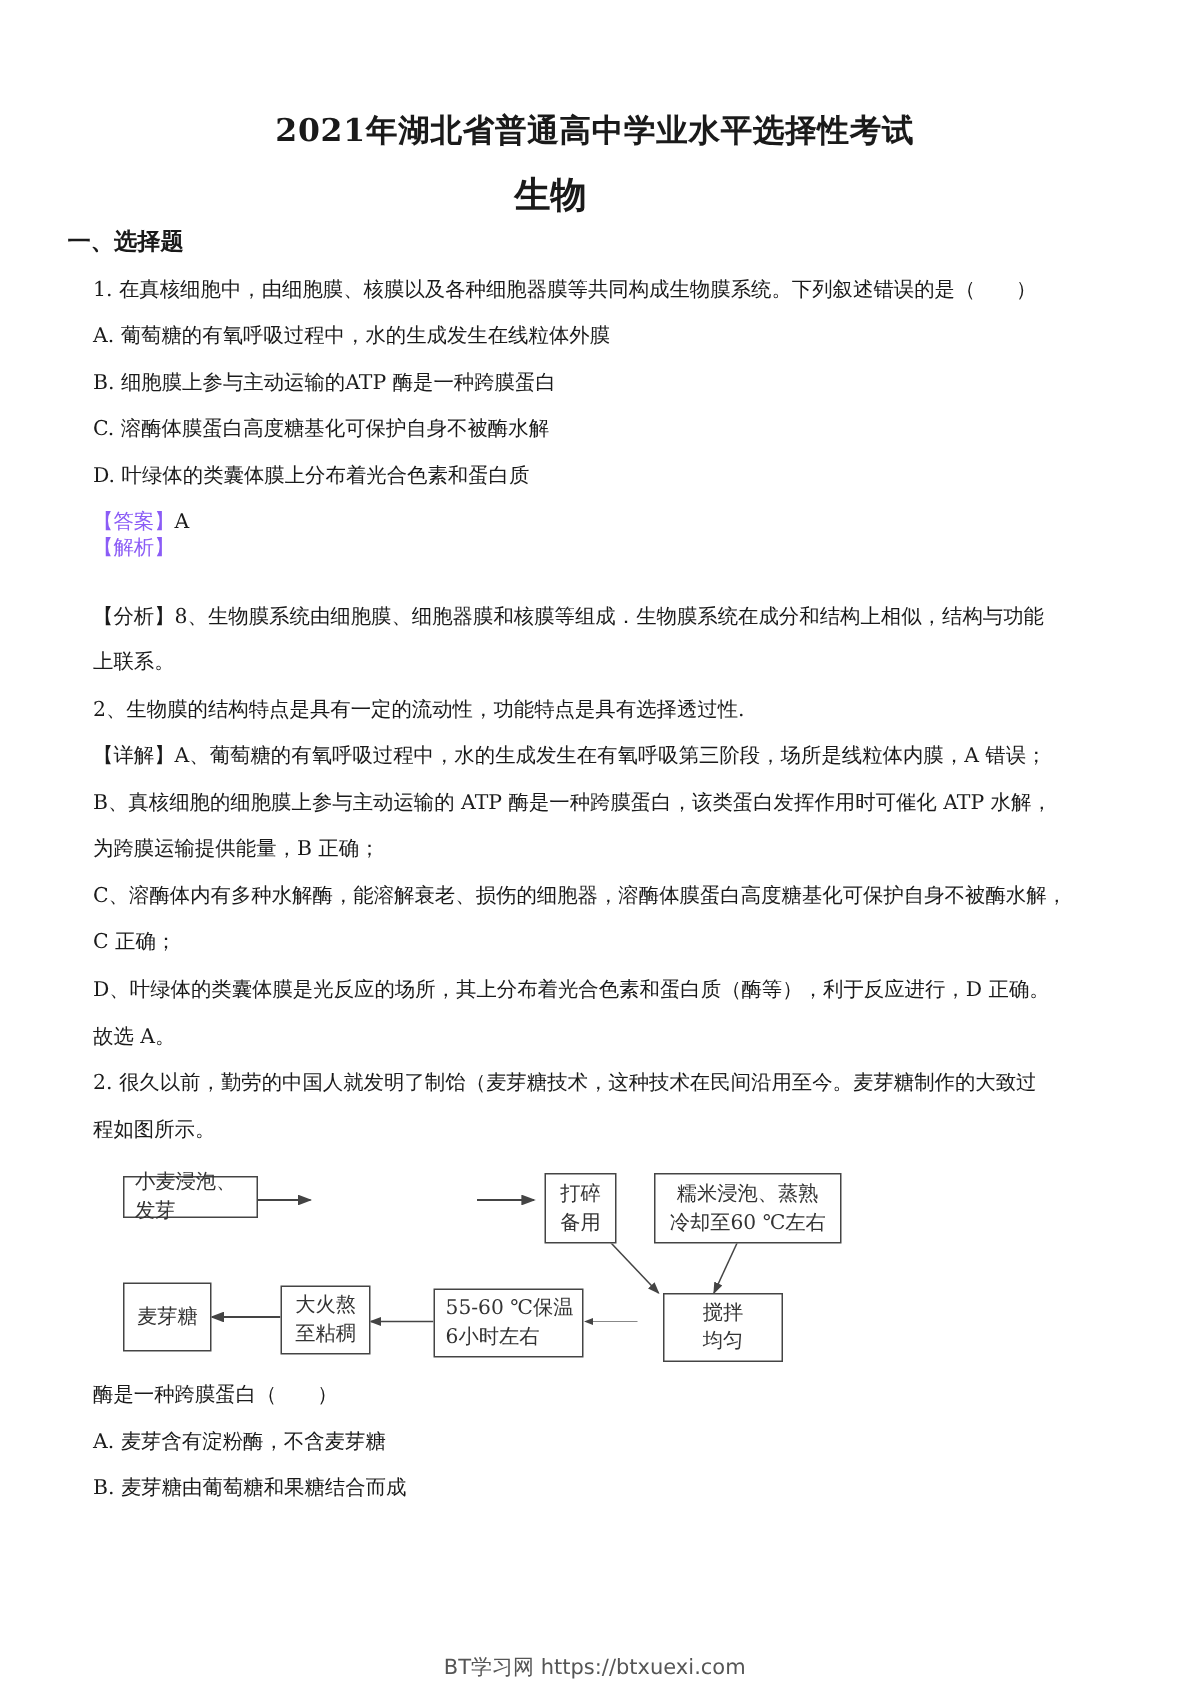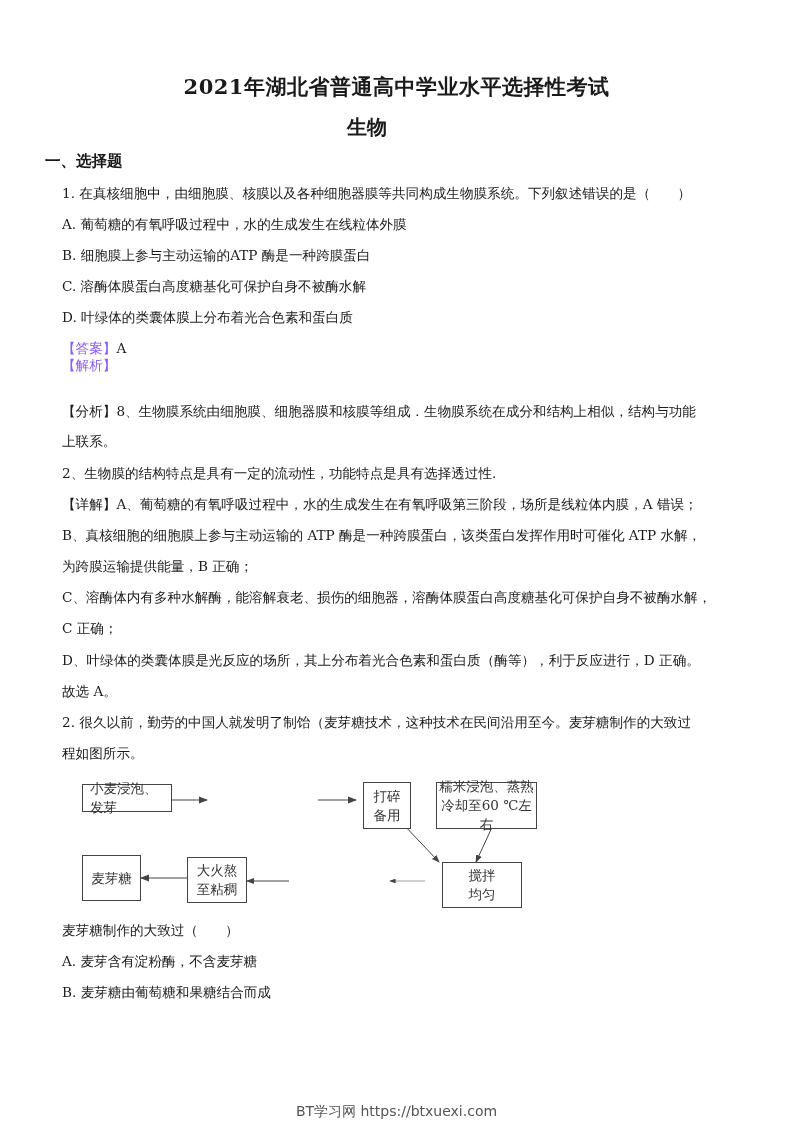--- a/index.html
+++ b/index.html
@@ -1,21 +1,21 @@
 <!DOCTYPE html>
 <html><head>
 <meta charset="utf-8">
 <style>
   html, body { margin: 0; padding: 0; background: #ffffff; }
   body { width: 793px; height: 1122px; position: relative; overflow: hidden;
          font-family: "DejaVu Serif", "Liberation Serif", serif; color: #1a1a1a; }
   .title { position: absolute; left: 0; width: 793px; top: 73px; text-align: center;
            font-size: 21px; font-weight: bold; letter-spacing: 0.5px; }
   .subtitle { position: absolute; left: 0; width: 734px; top: 114px; text-align: center;
-              font-size: 20px; font-weight: bold; }
+              font-size: 24px; font-weight: bold; }
   .section { position: absolute; left: 45px; top: 151px; font-size: 15.5px; font-weight: bold; }
   .line { position: absolute; left: 62px; font-size: 13.6px; white-space: nowrap; line-height: 18px; }
   .tag { color: #8b5cf6; }
   .diagram { position: absolute; left: 62px; top: 770px; width: 520px; height: 145px; }
   .box { position: absolute; border: 1.3px solid #444; background: #fff; font-size: 13.5px;
          line-height: 19px; color: #333; display: flex; align-items: center; justify-content: center;
          text-align: center; box-sizing: border-box; white-space: pre-line; }
   .box.left { justify-content: flex-start; text-align: left; padding-left: 7px; }
   .footer { position: absolute; left: 0; width: 793px; top: 1071px; text-align: center;
             font-family: "DejaVu Sans", "Liberation Sans", sans-serif; font-size: 14px; color: #555; margin-top: 32px; }
@@ -64,26 +64,28 @@
     <line x1="340" y1="53" x2="377" y2="92" stroke="#444" stroke-width="1" marker-end="url(#ah)"></line>
     <line x1="432" y1="53" x2="414" y2="92" stroke="#444" stroke-width="1" marker-end="url(#ah)"></line>
     <line x1="363" y1="111" x2="328" y2="111" stroke="#888" stroke-width="0.8" marker-end="url(#ah)"></line>
     <line x1="227" y1="111" x2="185" y2="111" stroke="#444" stroke-width="1" marker-end="url(#ah)"></line>
     <line x1="125" y1="108" x2="79" y2="108" stroke="#444" stroke-width="1.2" marker-end="url(#ah)"></line>
   </svg>
   <div class="box left" style="left:20px;top:14px;width:90px;height:28px;">小麦浸泡、
 发芽</div>
   <div class="box" style="left:301px;top:12px;width:48px;height:47px;">打碎
 备用</div>
-  <div class="box" style="left:374px;top:12px;width:101px;height:47px;">糯米浸泡、蒸熟
+  <div class="box" style="left:374px;top:12px;width:125px;height:47px;">糯米浸泡、蒸熟
 冷却至60 ℃左右</div>
   <div class="box" style="left:380px;top:92px;width:80px;height:46px;">搅拌
 均匀</div>
+  <div class="box left" style="left:227px;top:89px;width:100px;height:46px;">55-60 ℃保温
+6小时左右</div>
   <div class="box" style="left:125px;top:87px;width:60px;height:46px;">大火熬
 至粘稠</div>
   <div class="box" style="left:20px;top:85px;width:59px;height:46px;">麦芽糖</div>
 </div>
 
-<div class="line" style="top:921px">麦芽糖制作的大致过（　　）</div>
+<div class="line" style="top:921px">酶是一种跨膜蛋白（　　）</div>
 <div class="line" style="top:952px">A. 麦芽含有淀粉酶，不含麦芽糖</div>
 <div class="line" style="top:983px">B. 麦芽糖由葡萄糖和果糖结合而成</div>
 
 <div class="footer">BT学习网 https://btxuexi.com</div>
 
 </body></html>

